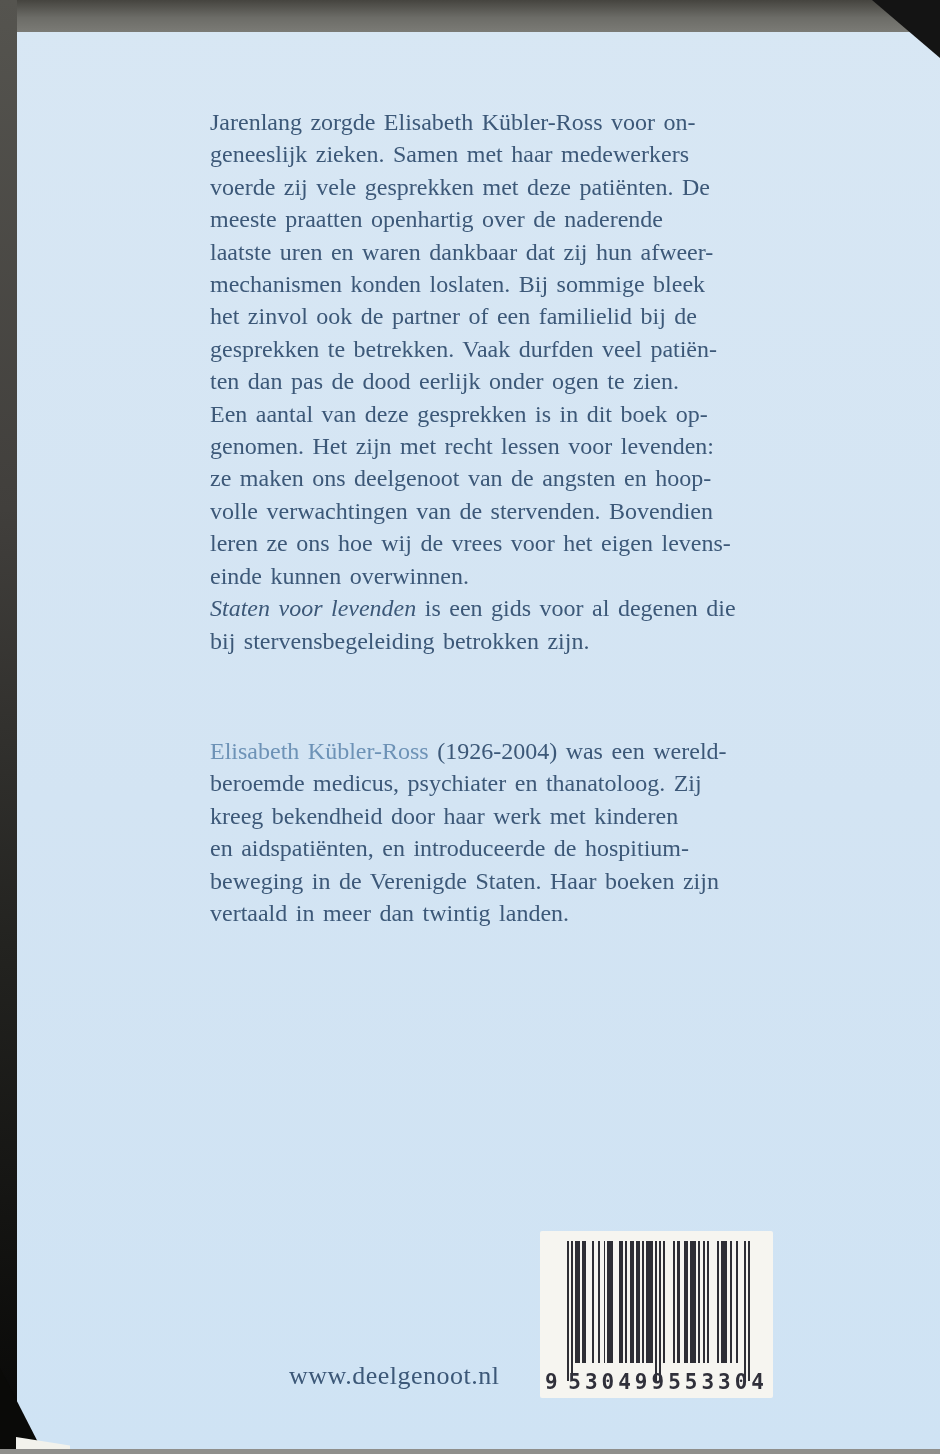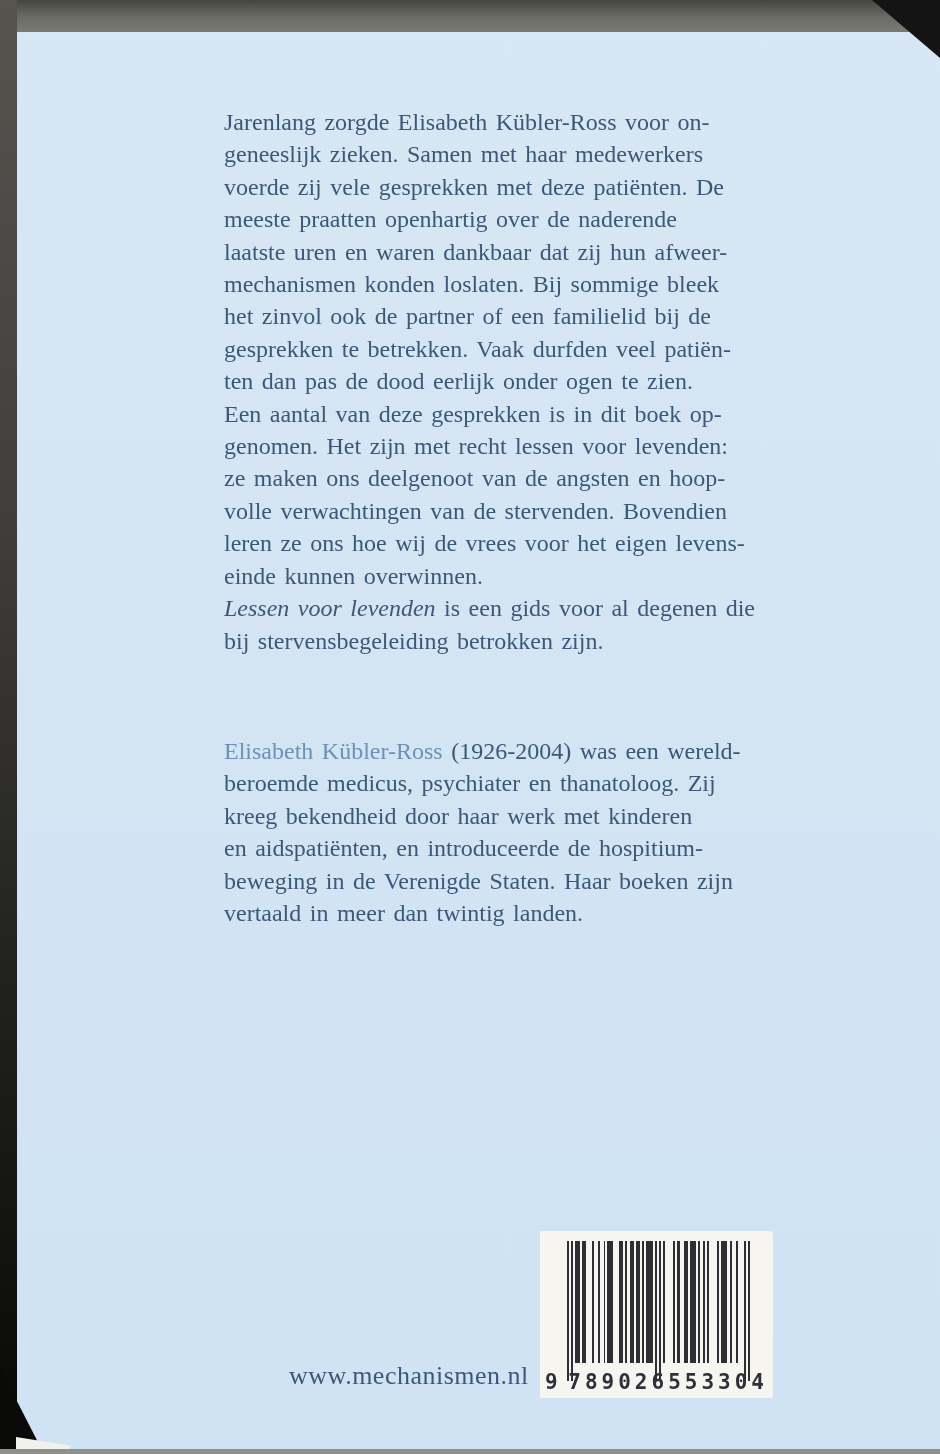--- a/index.html
+++ b/index.html
@@ -13,21 +13,21 @@
 
   
   .cover {
     position: absolute; inset: 0;
     background: linear-gradient(180deg, #d8e7f4 0%, #d3e4f3 55%, #cfe3f4 100%);
   }
 
   
   .textblock {
     position: absolute;
-    left: 224px;
+    left: 210px;
     width: 556px;
     font-size: 24px;
     line-height: 32.4px;
     color: #3c5878;
     white-space: pre-line;
     text-align: left;
     word-spacing: 2.5px;
   }
   .blurb { top: 106px; }
   .bio   { top: 699px; margin-top: 36px; }
@@ -122,31 +122,31 @@
 mechanismen konden loslaten. Bij sommige bleek
 het zinvol ook de partner of een familielid bij de
 gesprekken te betrekken. Vaak durfden veel patiën-
 ten dan pas de dood eerlijk onder ogen te zien.
 Een aantal van deze gesprekken is in dit boek op-
 genomen. Het zijn met recht lessen voor levenden:
 ze maken ons deelgenoot van de angsten en hoop-
 volle verwachtingen van de stervenden. Bovendien
 leren ze ons hoe wij de vrees voor het eigen levens-
 einde kunnen overwinnen.
-</span><span class="book-title-italic">Lessen voor levenden</span><span> is een gids voor al degenen die
+</span><span class="book-title-italic">Staten voor levenden</span><span> is een gids voor al degenen die
 bij stervensbegeleiding betrokken zijn.</span></div>
 
   <div class="textblock bio"><span class="author-name">Elisabeth Kübler-Ross</span><span> (1926-2004) was een wereld-
 beroemde medicus, psychiater en thanatoloog. Zij
 kreeg bekendheid door haar werk met kinderen
 en aidspatiënten, en introduceerde de hospitium-
 beweging in de Verenigde Staten. Haar boeken zijn
 vertaald in meer dan twintig landen.</span></div>
 
-  <div class="site-url">www.mechanismen.nl</div>
+  <div class="site-url">www.deelgenoot.nl</div>
 
   <div class="barcode">
     <div class="bc-bars" id="bc-bars">
         <div class="bar on guard"></div>
         <div class="bar guard"></div>
         <div class="bar on guard"></div>
         <div class="bar"></div>
         <div class="bar on"></div>
         <div class="bar on"></div>
         <div class="bar on"></div>
@@ -234,21 +234,21 @@
         <div class="bar on"></div>
         <div class="bar"></div>
         <div class="bar"></div>
         <div class="bar"></div>
         <div class="bar on guard"></div>
         <div class="bar guard"></div>
         <div class="bar on guard"></div>
       </div>
     <div class="bc-num">
       <span class="bc-first">9</span>
-      <span class="bc-left">789026</span>
+      <span class="bc-left">530499</span>
       <span class="bc-right">553304</span>
     </div>
   </div>
 
 </div>
 
 <div class="top-edge"></div>
 <div class="corner-tr"></div>
 <div class="left-edge"></div>
 <div class="corner-bl"></div>

